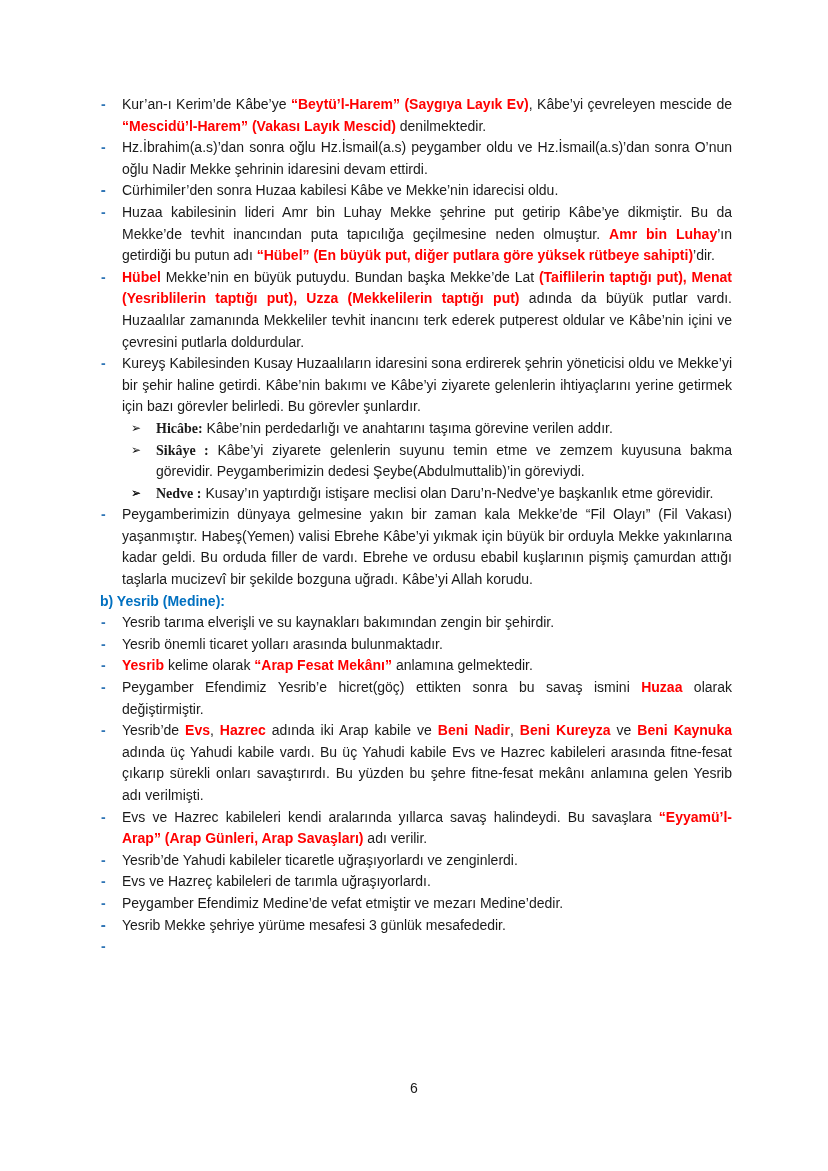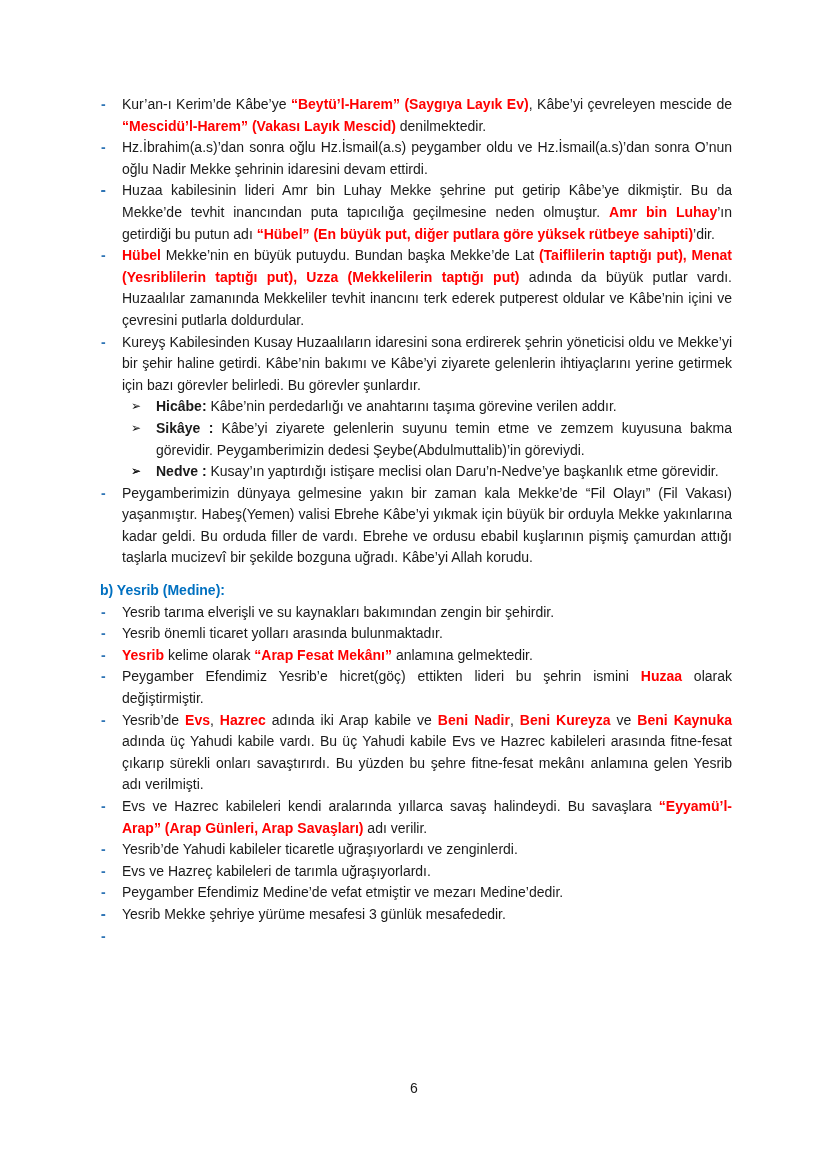--- a/index.html
+++ b/index.html
@@ -45,59 +45,58 @@
     padding-left:56px;
     text-align:justify;
   }
   .sub > .marker{
     position:absolute;
     left:31px;top:0;
     color:#111;
     font-size:12px;
   }
   .heading{
-    margin-top:11px;
     color:var(--heading-blue);
     font-weight:bold;
   }
   .run-n{color:var(--text);}
   .run-r{color:var(--red);font-weight:bold;}
-  .run-b{color:var(--text);font-weight:bold;}
+  .run-b{color:var(--text);font-weight:bold;font-family:Liberation Serif, serif;}
   .run-h{color:var(--heading-blue);font-weight:bold;}
   .page-number{
     position:absolute;
     left:0;top:1080px;
     width:828px;
     text-align:center;
     font-size:14px;
     color:var(--text);
   }
 </style>
 </head>
 <body>
 
 <div class="page">
   <div class="doc-body">
       <div class="bullet"><span class="marker">-</span><span><span class="run-n">Kur’an-ı Kerim’de Kâbe’ye </span><span class="run-r">“Beytü’l-Harem” (Saygıya Layık Ev)</span><span class="run-n">, Kâbe’yi çevreleyen mescide de </span><span class="run-r">“Mescidü’l-Harem” (Vakası Layık Mescid)</span><span class="run-n"> denilmektedir.</span></span></div>
       <div class="bullet"><span class="marker">-</span><span><span class="run-n">Hz.İbrahim(a.s)’dan sonra oğlu Hz.İsmail(a.s) peygamber oldu ve Hz.İsmail(a.s)’dan sonra O’nun oğlu Nadir Mekke şehrinin idaresini devam ettirdi.</span></span></div>
       <div class="bullet"><span class="marker">-</span></div>
-      <div class="bullet"><span class="marker">-</span></div>
+      <div class="bullet"><span class="marker">-</span><span><span class="run-n">Cürhimiler’den sonra Huzaa kabilesi Kâbe ve Mekke’nin idarecisi oldu.</span></span></div>
       <div class="bullet"><span class="marker">-</span><span><span class="run-n">Huzaa kabilesinin lideri Amr bin Luhay Mekke şehrine put getirip Kâbe’ye dikmiştir. Bu da Mekke’de tevhit inancından puta tapıcılığa geçilmesine neden olmuştur. </span><span class="run-r">Amr bin Luhay</span><span class="run-n">’ın getirdiği bu putun adı </span><span class="run-r">“Hübel” (En büyük put, diğer putlara göre yüksek rütbeye sahipti)</span><span class="run-n">’dir.</span></span></div>
       <div class="bullet"><span class="marker">-</span><span><span class="run-r">Hübel</span><span class="run-n"> Mekke’nin en büyük putuydu. Bundan başka Mekke’de Lat </span><span class="run-r">(Taiflilerin taptığı put), Menat (Yesriblilerin taptığı put), Uzza (Mekkelilerin taptığı put)</span><span class="run-n"> adında da büyük putlar vardı. Huzaalılar zamanında Mekkeliler tevhit inancını terk ederek putperest oldular ve Kâbe’nin içini ve çevresini putlarla doldurdular.</span></span></div>
       <div class="bullet"><span class="marker">-</span><span><span class="run-n">Kureyş Kabilesinden Kusay Huzaalıların idaresini sona erdirerek şehrin yöneticisi oldu ve Mekke’yi bir şehir haline getirdi. Kâbe’nin bakımı ve Kâbe’yi ziyarete gelenlerin ihtiyaçlarını yerine getirmek için bazı görevler belirledi. Bu görevler şunlardır.</span></span></div>
       <div class="sub"><span class="marker">➢</span><span><span class="run-b">Hicâbe:</span><span class="run-n"> Kâbe’nin perdedarlığı ve anahtarını taşıma görevine verilen addır.</span></span></div>
       <div class="sub"><span class="marker">➢</span><span><span class="run-b">Sikâye :</span><span class="run-n"> Kâbe’yi ziyarete gelenlerin suyunu temin etme ve zemzem kuyusuna bakma görevidir. Peygamberimizin dedesi Şeybe(Abdulmuttalib)’in göreviydi.</span></span></div>
       <div class="sub"><span class="marker">➢</span></div>
       <div class="sub"><span class="marker">➢</span><span><span class="run-b">Nedve :</span><span class="run-n"> Kusay’ın yaptırdığı istişare meclisi olan Daru’n-Nedve’ye başkanlık etme görevidir.</span></span></div>
       <div class="bullet"><span class="marker">-</span><span><span class="run-n">Peygamberimizin dünyaya gelmesine yakın bir zaman kala Mekke’de “Fil Olayı” (Fil Vakası) yaşanmıştır. Habeş(Yemen) valisi Ebrehe Kâbe’yi yıkmak için büyük bir orduyla Mekke yakınlarına kadar geldi. Bu orduda filler de vardı. Ebrehe ve ordusu ebabil kuşlarının pişmiş çamurdan attığı taşlarla mucizevî bir şekilde bozguna uğradı. Kâbe’yi Allah korudu.</span></span></div>
       <div class="heading"><span><span class="run-h">b) Yesrib (Medine):</span></span></div>
       <div class="bullet"><span class="marker">-</span><span><span class="run-n">Yesrib tarıma elverişli ve su kaynakları bakımından zengin bir şehirdir.</span></span></div>
       <div class="bullet"><span class="marker">-</span><span><span class="run-n">Yesrib önemli ticaret yolları arasında bulunmaktadır.</span></span></div>
       <div class="bullet"><span class="marker">-</span><span><span class="run-r">Yesrib</span><span class="run-n"> kelime olarak </span><span class="run-r">“Arap Fesat Mekânı”</span><span class="run-n"> anlamına gelmektedir.</span></span></div>
-      <div class="bullet"><span class="marker">-</span><span><span class="run-n">Peygamber Efendimiz Yesrib’e hicret(göç) ettikten lideri bu şehrin ismini </span><span class="run-r">Huzaa</span><span class="run-n"> olarak değiştirmiştir.</span></span></div>
+      <div class="bullet"><span class="marker">-</span><span><span class="run-n">Peygamber Efendimiz Yesrib’e hicret(göç) ettikten sonra bu savaş ismini </span><span class="run-r">Huzaa</span><span class="run-n"> olarak değiştirmiştir.</span></span></div>
       <div class="bullet"><span class="marker">-</span><span><span class="run-n">Yesrib’de </span><span class="run-r">Evs</span><span class="run-n">, </span><span class="run-r">Hazrec</span><span class="run-n"> adında iki Arap kabile ve </span><span class="run-r">Beni Nadir</span><span class="run-n">, </span><span class="run-r">Beni Kureyza</span><span class="run-n"> ve </span><span class="run-r">Beni Kaynuka</span><span class="run-n"> adında üç Yahudi kabile vardı. Bu üç Yahudi kabile Evs ve Hazrec kabileleri arasında fitne-fesat çıkarıp sürekli onları savaştırırdı. Bu yüzden bu şehre fitne-fesat mekânı anlamına gelen Yesrib adı verilmişti.</span></span></div>
       <div class="bullet"><span class="marker">-</span><span><span class="run-n">Evs ve Hazrec kabileleri kendi aralarında yıllarca savaş halindeydi. Bu savaşlara </span><span class="run-r">“Eyyamü’l-Arap” (Arap Günleri, Arap Savaşları)</span><span class="run-n"> adı verilir.</span></span></div>
       <div class="bullet"><span class="marker">-</span><span><span class="run-n">Yesrib’de Yahudi kabileler ticaretle uğraşıyorlardı ve zenginlerdi.</span></span></div>
       <div class="bullet"><span class="marker">-</span><span><span class="run-n">Evs ve Hazreç kabileleri de tarımla uğraşıyorlardı.</span></span></div>
       <div class="bullet"><span class="marker">-</span><span><span class="run-n">Peygamber Efendimiz Medine’de vefat etmiştir ve mezarı Medine’dedir.</span></span></div>
       <div class="bullet"><span class="marker">-</span></div>
       <div class="bullet"><span class="marker">-</span><span><span class="run-n">Yesrib Mekke şehriye yürüme mesafesi 3 günlük mesafededir.</span></span></div>
       <div class="bullet"><span class="marker">-</span></div>
     </div>
   <div class="page-number">6</div>

